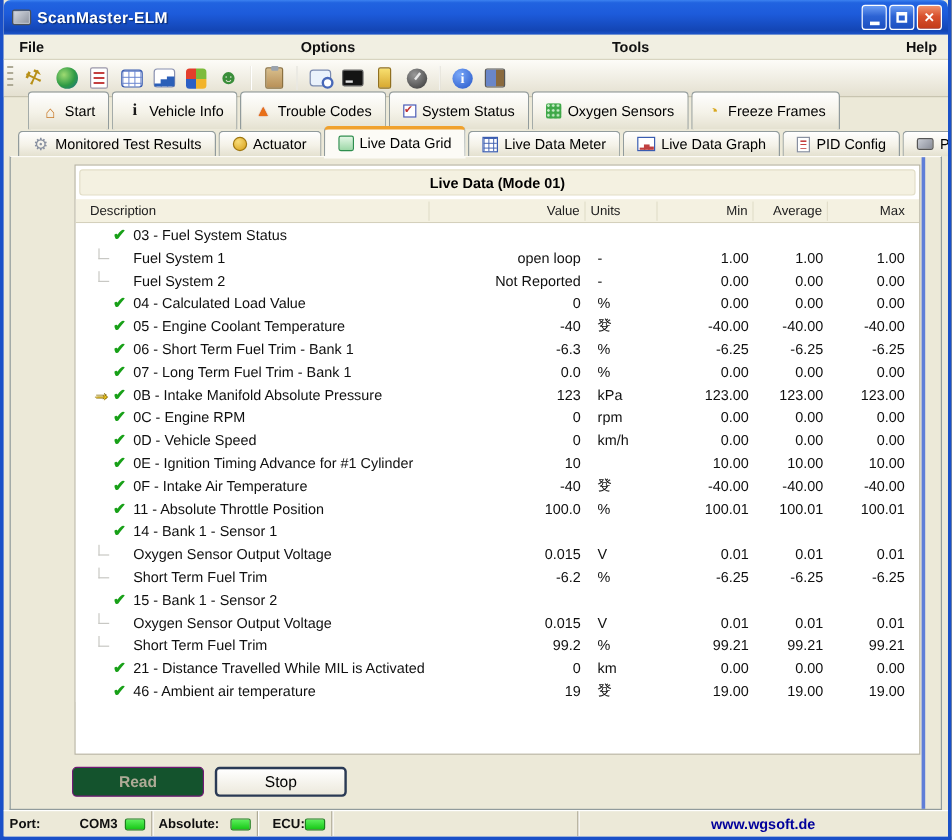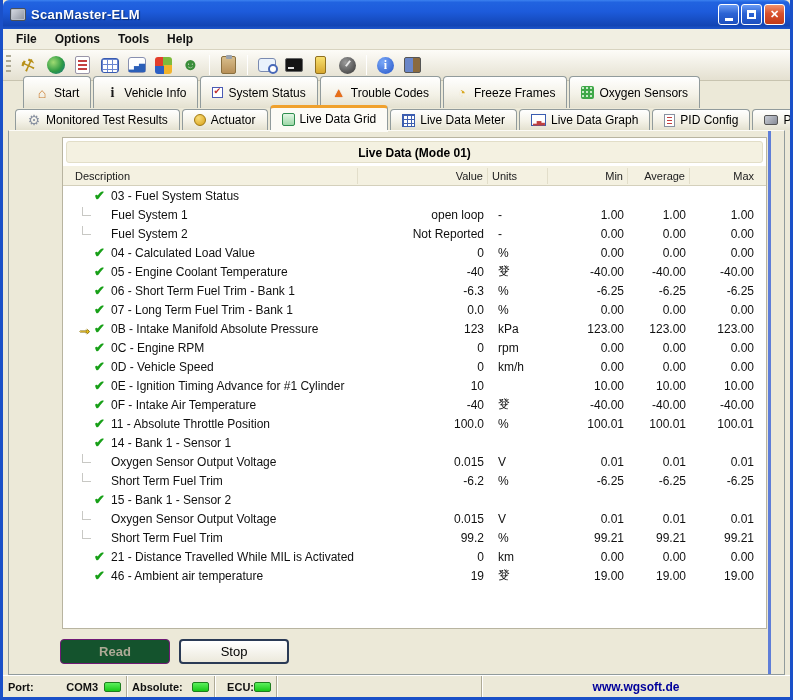--- a/index.html
+++ b/index.html
@@ -22,21 +22,21 @@
   .title-text{color:#fff;font-weight:bold;font-size:13px;letter-spacing:.3px;
     text-shadow:1px 1px 1px #0A2A6A;flex:1;}
   .tb-btn{width:21px;height:21px;margin-left:2px;border-radius:3px;border:1px solid #fff;
     display:flex;align-items:center;justify-content:center;color:#fff;font-size:11px;font-weight:bold;
     background:linear-gradient(180deg,#6A9CF4,#2C63D4 45%,#1C4FC0);}
   .tb-btn.close{background:linear-gradient(180deg,#F0926C,#D8512E 45%,#C23A18);}
   .tb-btn .min-glyph{width:8px;height:3px;background:#fff;margin-top:9px;}
   .tb-btn .max-glyph{width:9px;height:9px;border:2px solid #fff;border-top-width:3px;}
   
   .menubar{height:21px;flex:0 0 21px;background:#F1EFE2;display:flex;align-items:center;
-    padding-left:4px;border-bottom:1px solid #D8D4C0;}
+    padding-left:4px;border-bottom:1px solid #D8D4C0;justify-content:space-between;}
   .menu-item{font-size:12px;font-weight:bold;color:#101010;padding:2px 9px;}
   
   .toolbar{height:31px;flex:0 0 31px;background:linear-gradient(180deg,#FDFCF8,#E4E0D0);
     display:flex;align-items:center;padding-left:2px;border-bottom:1px solid #C8C4B0;}
   .tb-grip{width:5px;height:20px;margin:0 4px 0 1px;
     background:repeating-linear-gradient(180deg,#AEAA96 0 2px,transparent 2px 5px);}
   .tb-sep{width:1px;height:20px;background:#B4B09A;margin:0 5px;border-right:1px solid #fff;}
   .tbi{width:25px;height:24px;border-radius:3px;display:flex;align-items:center;justify-content:center;margin:0 1px;}
   .tbi-connect::before{content:"⚒";color:#B89018;font-size:16px;transform:rotate(-20deg);}
   .tbi-globe{background:radial-gradient(circle at 35% 35%,#9FDB72,#2E9A44 55%,#1A6E90);border-radius:50%;width:18px;height:18px;margin:3px;}
@@ -222,34 +222,34 @@
     <div class="tabrow tabrow1">
         <div class="tab">
           <span class="ticon ticon-home"></span>
           <span class="tab-label">Start</span>
         </div>
         <div class="tab">
           <span class="ticon ticon-info-i"></span>
           <span class="tab-label">Vehicle Info</span>
         </div>
         <div class="tab">
+          <span class="ticon ticon-warning"></span>
+          <span class="tab-label">Trouble Codes</span>
+        </div>
+        <div class="tab">
           <span class="ticon ticon-checkbox"></span>
           <span class="tab-label">System Status</span>
         </div>
         <div class="tab">
-          <span class="ticon ticon-warning"></span>
-          <span class="tab-label">Trouble Codes</span>
+          <span class="ticon ticon-oxygen"></span>
+          <span class="tab-label">Oxygen Sensors</span>
         </div>
         <div class="tab">
           <span class="ticon ticon-freeze"></span>
           <span class="tab-label">Freeze Frames</span>
-        </div>
-        <div class="tab">
-          <span class="ticon ticon-oxygen"></span>
-          <span class="tab-label">Oxygen Sensors</span>
         </div>
       </div>
     <div class="tabrow tabrow2">
         <div class="tab">
           <span class="ticon ticon-gear"></span>
           <span class="tab-label">Monitored Test Results</span>
         </div>
         <div class="tab">
           <span class="ticon ticon-actuator"></span>
           <span class="tab-label">Actuator</span>

